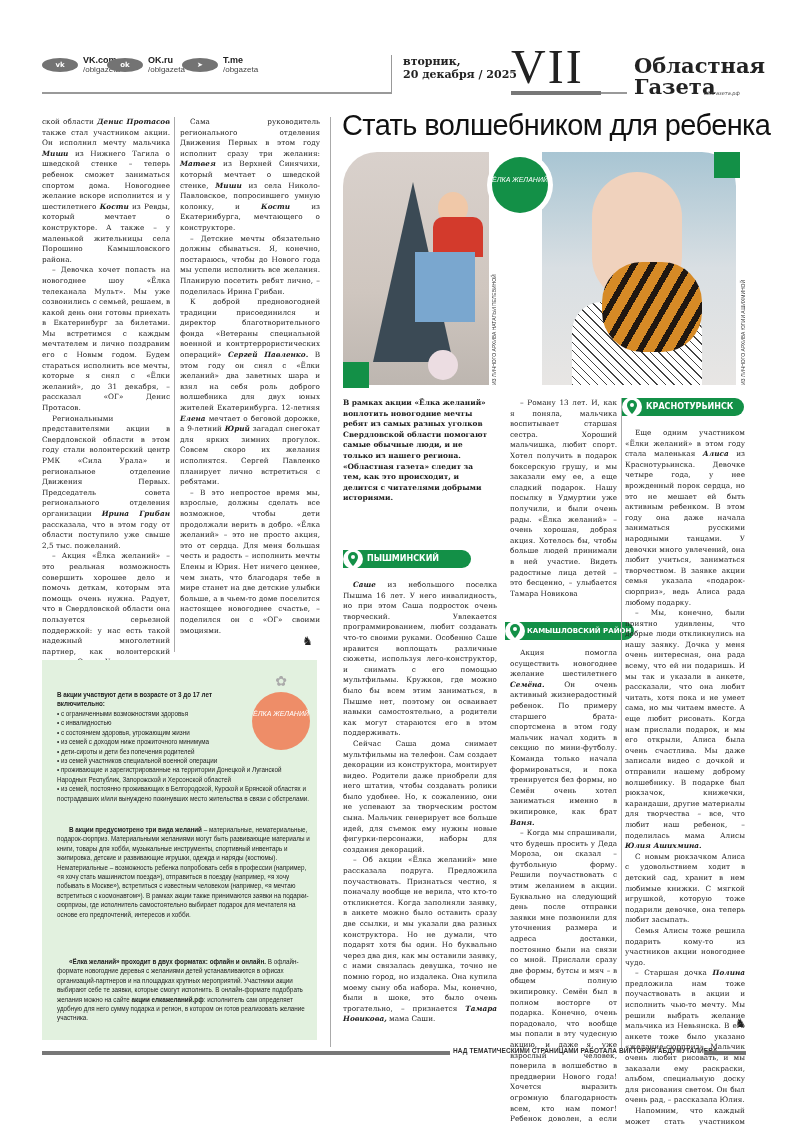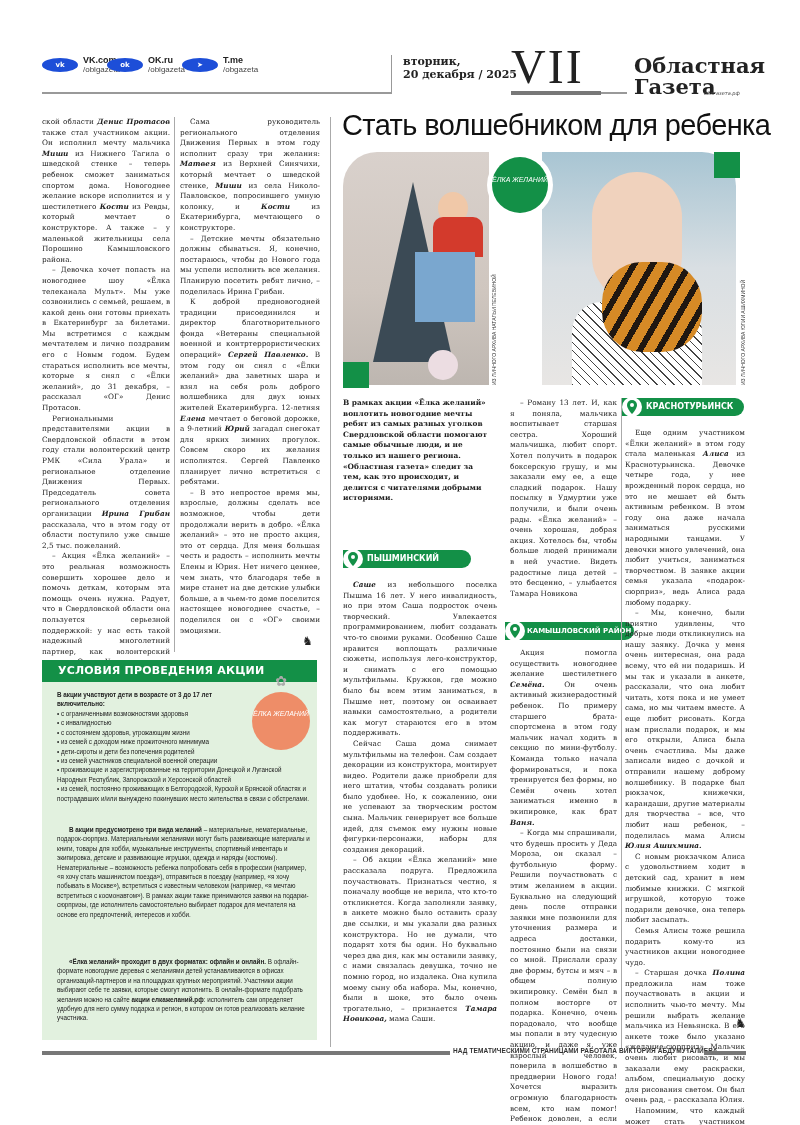--- a/index.html
+++ b/index.html
@@ -1,21 +1,21 @@
 <!DOCTYPE html>
 <html><head>
 <meta charset="utf-8">
 <style>
 *{box-sizing:border-box;margin:0;padding:0}
 html,body{width:800px;height:1125px;background:#fff;overflow:hidden}
 body{position:relative;font-family:"DejaVu Serif",serif;color:#222}
 .abs{position:absolute}
 
 .social{top:56px;display:flex;align-items:center;gap:5px}
-.social .ic{width:36px;height:14px;border-radius:50%;background:#1d4ed8;color:#fff;font:bold 7px "DejaVu Sans",sans-serif;display:flex;align-items:center;justify-content:center}
+.social .ic{width:36px;height:14px;border-radius:50%;background:#737373;color:#fff;font:bold 7px "DejaVu Sans",sans-serif;display:flex;align-items:center;justify-content:center}
 .social .t1{font:bold 9px "Liberation Sans",sans-serif;line-height:9px;color:#222}
 .social .t2{font:8px "Liberation Sans",sans-serif;line-height:9px;color:#444}
 .hline{top:92px;left:42px;width:350px;height:2px;background:#999}
 .vsep{top:55px;left:391px;width:1px;height:38px;background:#999}
 .date{top:55px;left:403px;font:bold 11px "DejaVu Serif",serif;line-height:13px;color:#222}
 .pagenum{top:43px;left:511px;font:48px "Liberation Serif",serif;letter-spacing:2px;line-height:48px;color:#222}
 .pnbar{top:91px;left:511px;width:90px;height:4px;background:#777}
 .pnline{top:92px;left:601px;width:26px;height:2px;background:#999}
 .logo1{top:55px;left:634px;font:bold 21px "DejaVu Serif",serif;line-height:22px;color:#222}
 .logo2{top:76px;left:634px;font:bold 21px "DejaVu Serif",serif;line-height:22px;color:#222}
@@ -107,21 +107,20 @@
 <div class="abs col" style="left:180px;top:117px;width:140px">
   <p>Сама руководитель регионального отделения Движения Первых в этом году исполнит сразу три желания: <b>Матвея</b> из Верхней Синячихи, который мечтает о шведской стенке, <b>Миши</b> из села Николо-Павловское, попросившего умную колонку, и <b>Кости</b> из Екатеринбурга, мечтающего о конструкторе.</p>
   <p>– Детские мечты обязательно должны сбываться. Я, конечно, постараюсь, чтобы до Нового года мы успели исполнить все желания. Планирую посетить ребят лично, – поделилась Ирина Грибан.</p>
   <p>К доброй предновогодней традиции присоединился и директор благотворительного фонда «Ветераны специальной военной и контртеррористических операций» <b>Сергей Павленко.</b> В этом году он снял с «Ёлки желаний» два заветных шара и взял на себя роль доброго волшебника для двух юных жителей Екатеринбурга. 12-летняя <b>Елена</b> мечтает о беговой дорожке, а 9-летний <b>Юрий</b> загадал снегокат для ярких зимних прогулок. Совсем скоро их желания исполнятся. Сергей Павленко планирует лично встретиться с ребятами.</p>
   <p>– В это непростое время мы, взрослые, должны сделать все возможное, чтобы дети продолжали верить в добро. «Ёлка желаний» – это не просто акция, это от сердца. Для меня большая честь и радость – исполнить мечты Елены и Юрия. Нет ничего ценнее, чем знать, что благодаря тебе в мире станет на две детские улыбки больше, а в чьем-то доме поселится настоящее новогоднее счастье, – поделился он с «ОГ» своими эмоциями.</p>
 </div>
 <div class="abs endmark" style="left:302px;top:634px">♞</div>
 <div class="abs vline" style="left:330px;top:117px;height:930px"></div>
 
 <div class="abs box">
-  <div class="boxhead">УСЛОВИЯ ПРОВЕДЕНИЯ АКЦИИ</div>
   <div class="bow">✿</div>
   <div class="ornament">
       <span>ЁЛКА ЖЕЛАНИЙ</span>
     </div>
   <div class="boxtext" style="top:30px;width:190px;font-weight:bold">В акции участвуют дети в возрасте от 3 до 17 лет включительно:</div>
   <div class="boxtext" style="top:49px;width:255px" id="bullets">
       <div>• с ограниченными возможностями здоровья</div>
       <div>• с инвалидностью</div>
       <div>• с состоянием здоровья, угрожающим жизни</div>
       <div>• из семей с доходом ниже прожиточного минимума</div>

